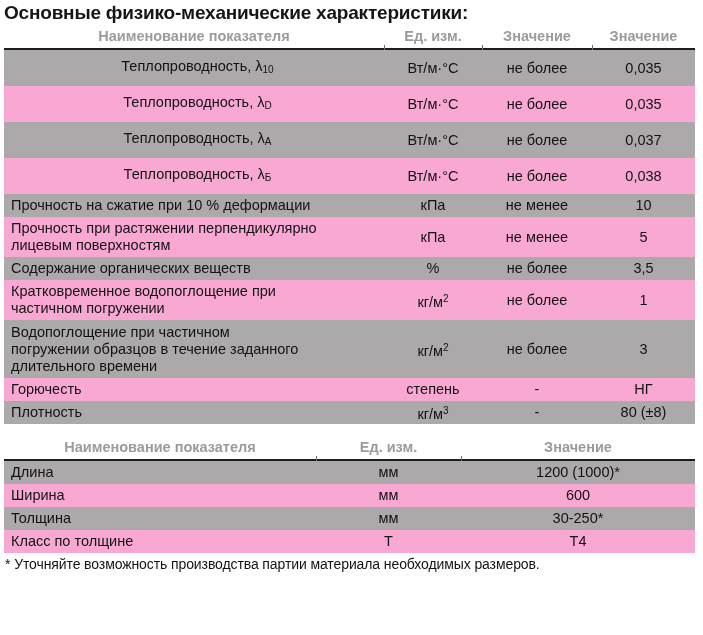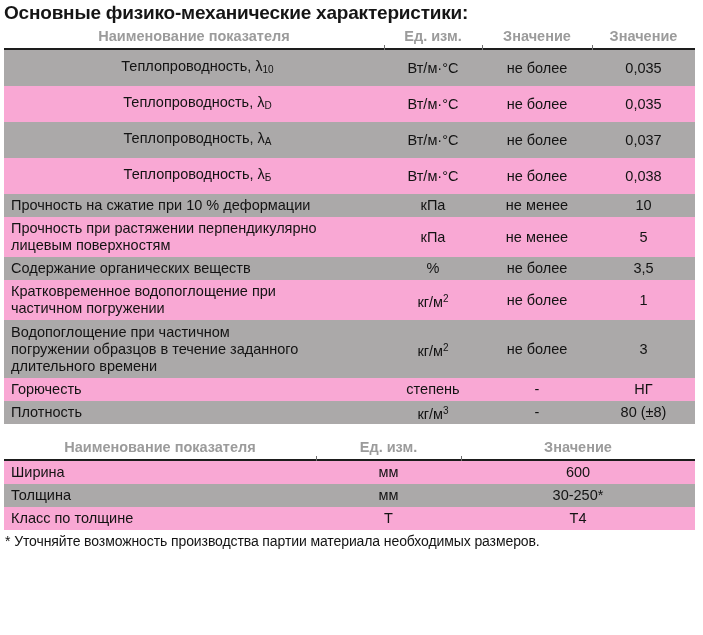--- a/index.html
+++ b/index.html
@@ -225,20 +225,25 @@
         <td class="name-col">Наименование показателя</td>
         <td>
           <span class="tickmark"></span>
           <span>Ед. изм.</span>
         </td>
         <td>
           <span class="tickmark"></span>
           <span>Значение</span>
         </td>
       </tr>
+    <tr class="r g one">
+          <td class="c-name">Длина</td>
+          <td class="c-unit">мм</td>
+          <td class="c-val">1200 (1000)*</td>
+        </tr>
         <tr class="r w one">
           <td class="c-name">Ширина</td>
           <td class="c-unit">мм</td>
           <td class="c-val">600</td>
         </tr>
         <tr class="r g one">
           <td class="c-name">Толщина</td>
           <td class="c-unit">мм</td>
           <td class="c-val">30-250*</td>
         </tr>

